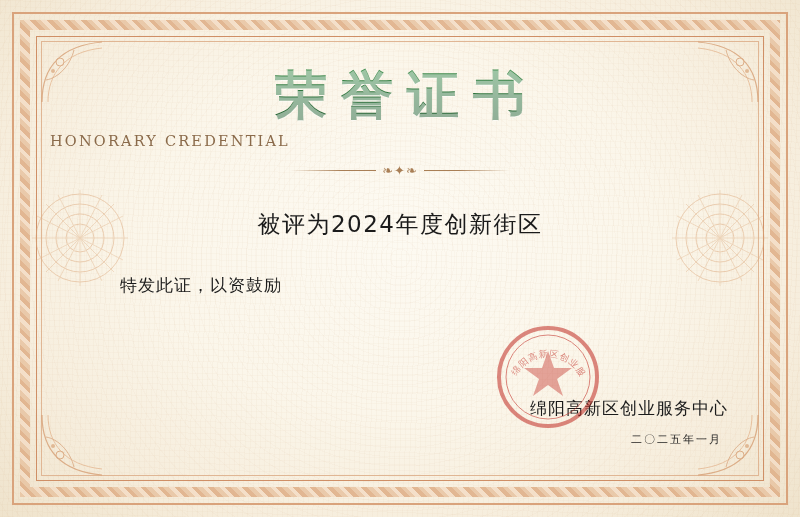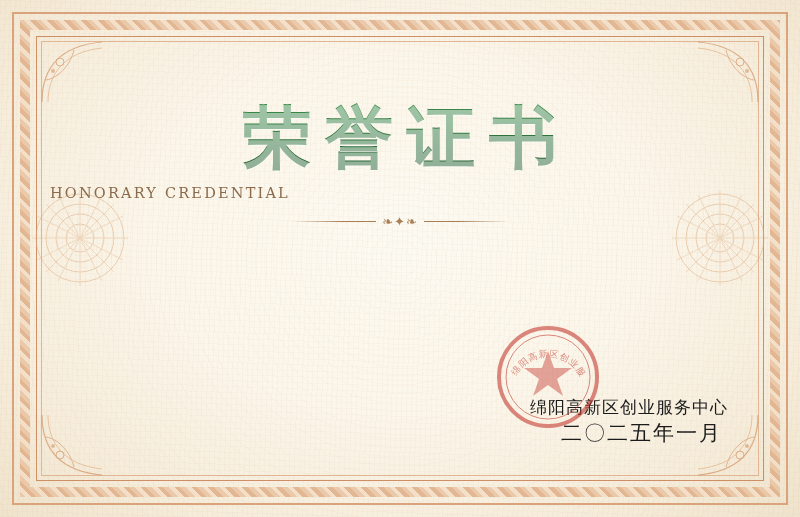--- a/index.html
+++ b/index.html
@@ -95,23 +95,23 @@
   .rosette.right { right: 28px; }
   .rosette svg { width: 100%; height: 100%; display: block; }
 
   .content {
     position: absolute;
     left: 50px; top: 48px; right: 50px; bottom: 48px;
   }
 
   .title-cn {
     text-align: center;
-    margin-top: 52px;
+    margin-top: 18px;
     font-family: "DejaVu Serif", "Liberation Serif", serif;
-    font-size: 68px;
+    font-size: 52px;
     font-weight: bold;
     letter-spacing: 14px;
     text-indent: 14px;
     color: #2f7a3f;
     background: linear-gradient(180deg, #3f8f4d 0%, #2b6f39 55%, #215c2d 100%);
     -webkit-background-clip: text;
     background-clip: text;
     color: transparent;
     text-shadow: 0 1px 0 rgba(255,255,255,0.5);
     line-height: 1.1;
@@ -204,24 +204,24 @@
     bottom: 22px;
     text-align: right;
   }
   .issuer {
     font-family: "DejaVu Sans", "Liberation Sans", sans-serif;
     font-size: 17px;
     color: #1b1b1b;
     letter-spacing: 1px;
   }
   .issue-date {
-    margin-top: 0;
+    margin-top: 12px;
     margin-right: 6px;
     font-family: Liberation Sans, sans-serif;
-    font-size: 21px;
+    font-size: 11px;
     color: #1b1b1b;
     letter-spacing: 2px;
   }
 
   
   .seal {
     position: absolute;
     right: 148px;
     bottom: 38px;
     width: 108px;
@@ -327,22 +327,24 @@
     <div class="title-cn">荣誉证书</div>
     <div class="title-en">HONORARY CREDENTIAL</div>
 
     <div class="divider">
       <span class="line"></span>
       <span class="orn">❧✦❧</span>
       <span class="line right"></span>
     </div>
 
 
-
-
+    <div class="line-award">被评为2024年度创新街区</div>
+
+
+    <div class="note">特发此证，以资鼓励</div>
 
     <div class="signature">
       <div class="issuer">绵阳高新区创业服务中心</div>
       <div class="issue-date">二〇二五年一月</div>
     </div>
 
     <div class="seal">
       <svg viewBox="0 0 108 108">
         <circle cx="54" cy="54" r="49" fill="none" stroke="#c02a22" stroke-width="4"></circle>
         <circle cx="54" cy="54" r="42" fill="none" stroke="#c02a22" stroke-width="1"></circle>

